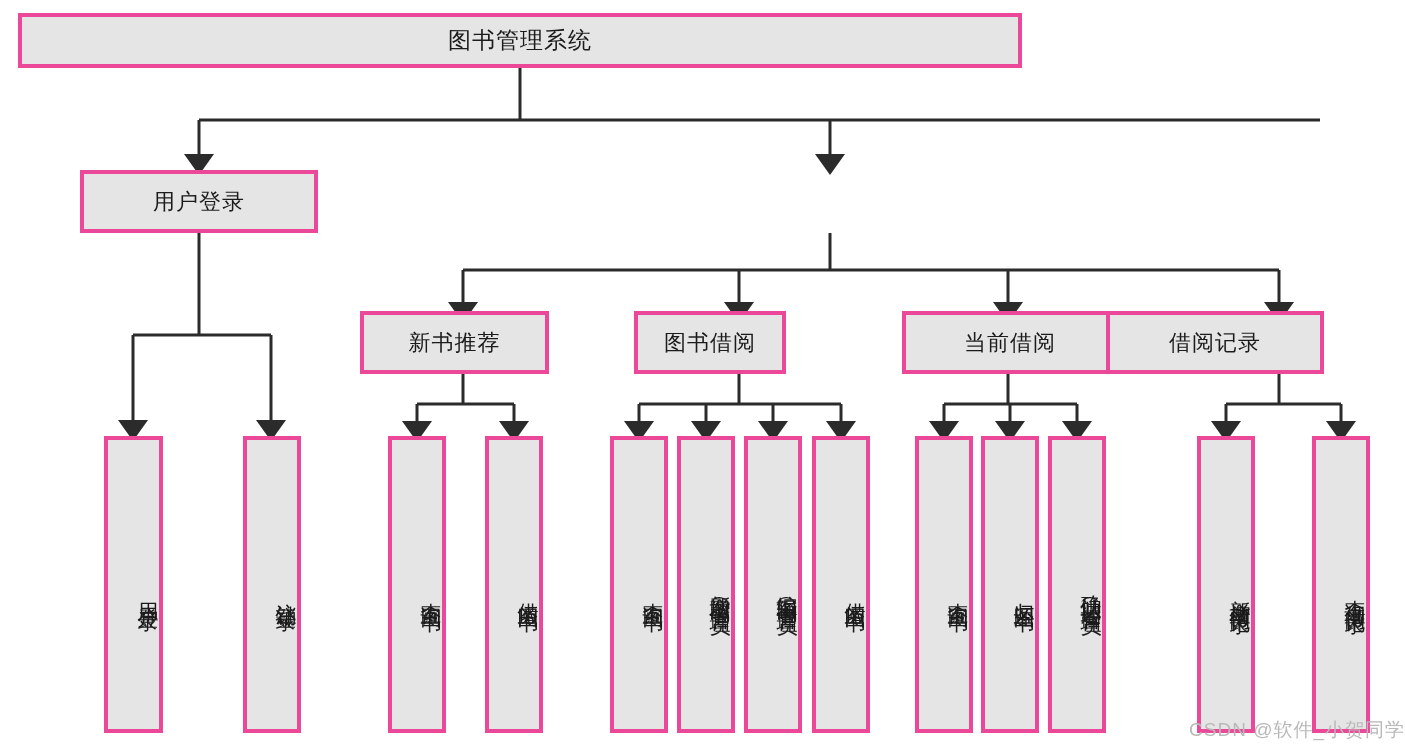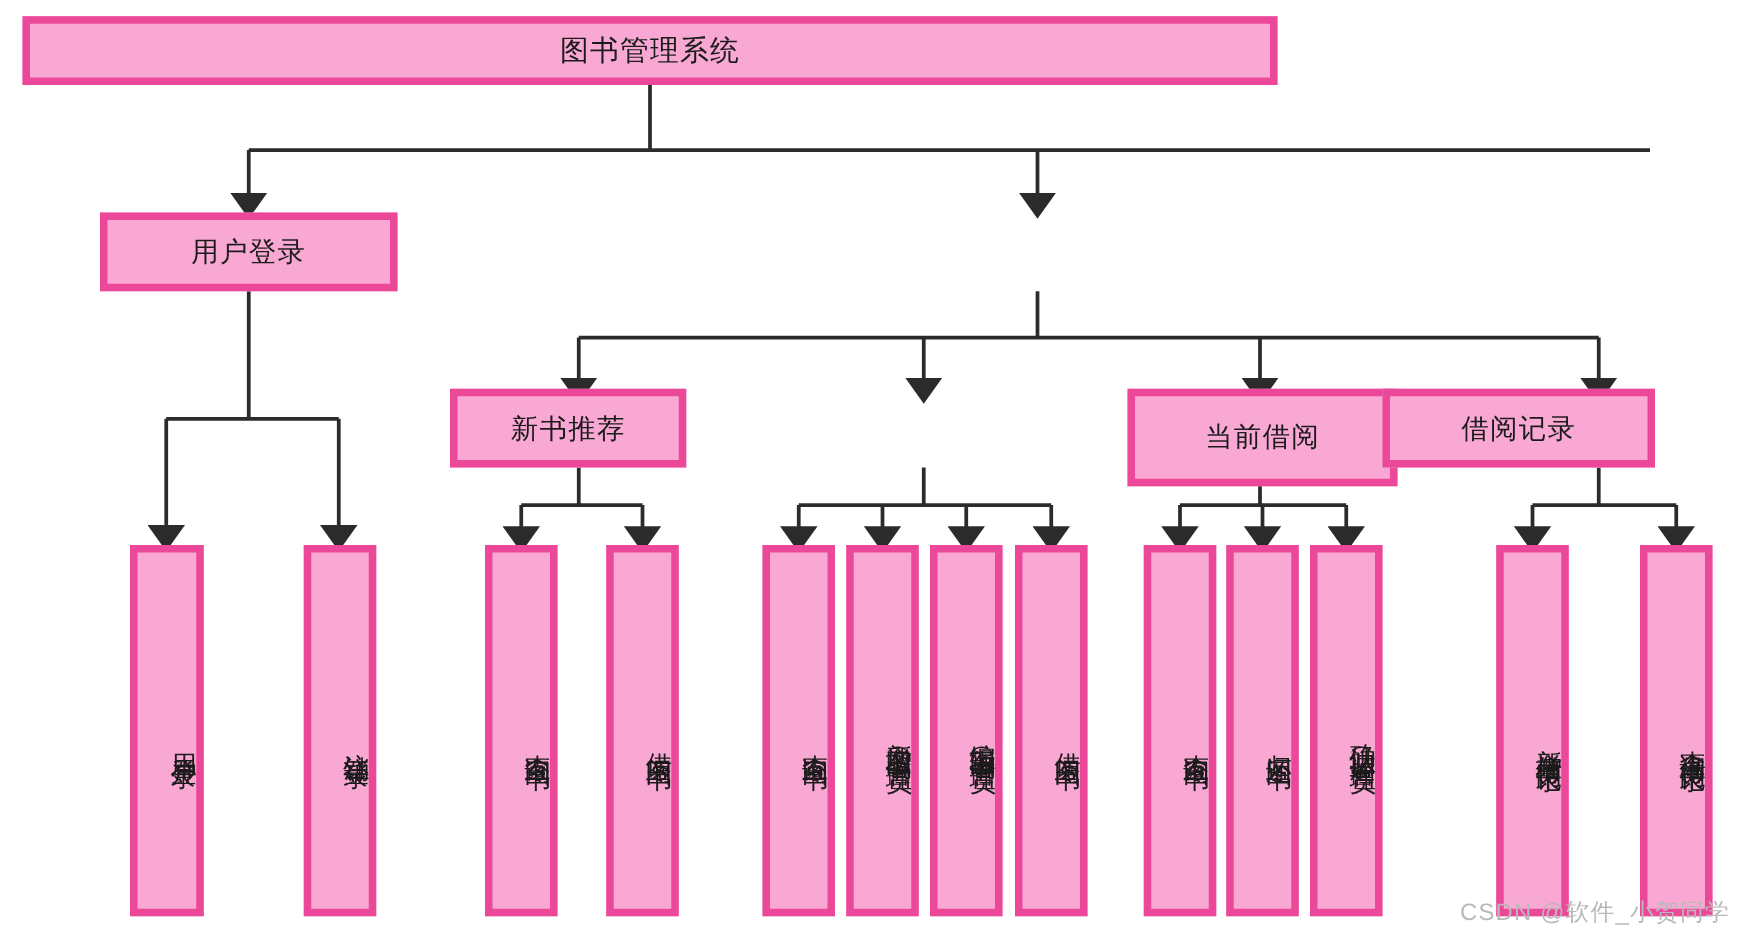--- a/index.html
+++ b/index.html
@@ -8,22 +8,22 @@
     background:#ffffff;
     font-family:"Liberation Sans","DejaVu Sans",sans-serif;
     overflow:hidden;
   }
   #stage{position:relative;width:1405px;height:747px;}
   #wires{position:absolute;left:0;top:0;width:1405px;height:747px;}
 
   .node{
     position:absolute;
     box-sizing:border-box;
-    background:#f9a8d4;
-    border:6px solid #ec4899;
+    background:#e5e5e5;
+    border:4px solid #ec4899;
     display:flex;
     align-items:center;
     justify-content:center;
     color:#1b1b1b;
   }
   .node.h{
     font-size:22px;
     letter-spacing:1px;
   }
   .node.root{font-size:23px;}
@@ -32,21 +32,21 @@
     writing-mode:vertical-rl;
     text-orientation:upright;
     letter-spacing:3px;
     align-items:flex-start;
     justify-content:center;
     padding-top:14px;
     line-height:1;
   }
   .watermark{
     position:absolute;
-    right:21px;
+    right:0;
     bottom:4px;
     font-size:19px;
     color:#b9b9b9;
     white-space:nowrap;
     letter-spacing:1px;
   }
 </style>
 </head>
 <body>
 
@@ -100,21 +100,22 @@
       <path d="M1226,404 L1226,430" marker-end="url(#ah)"></path>
       <path d="M1341,404 L1341,430" marker-end="url(#ah)"></path>
     </g>
   </svg>
 
   <div class="node h root" style="left:18px;top:13px;width:1004px;height:55px;">图书管理系统</div>
 
   <div class="node h" style="left:80px;top:170px;width:238px;height:63px;">用户登录</div>
 
   <div class="node h" style="left:360px;top:311px;width:189px;height:63px;">新书推荐</div>
-  <div class="node h" style="left:902px;top:311px;width:216px;height:78px;">当前借阅</div>
+  <div class="node h" style="left:634px;top:311px;width:152px;height:63px;">图书借阅</div>
+  <div class="node h" style="left:902px;top:311px;width:216px;height:63px;">当前借阅</div>
   <div class="node h" style="left:1106px;top:311px;width:218px;height:63px;">借阅记录</div>
 
   <div class="node v" style="left:104px;top:436px;width:59px;height:297px;">用户登录</div>
   <div class="node v" style="left:243px;top:436px;width:58px;height:297px;">注销登录</div>
 
   <div class="node v" style="left:388px;top:436px;width:58px;height:297px;">查询图书</div>
   <div class="node v" style="left:485px;top:436px;width:58px;height:297px;">借阅图书</div>
 
   <div class="node v" style="left:610px;top:436px;width:58px;height:297px;">查询图书</div>
   <div class="node v" style="left:677px;top:436px;width:58px;height:297px;">新增图书（管理员）</div>

